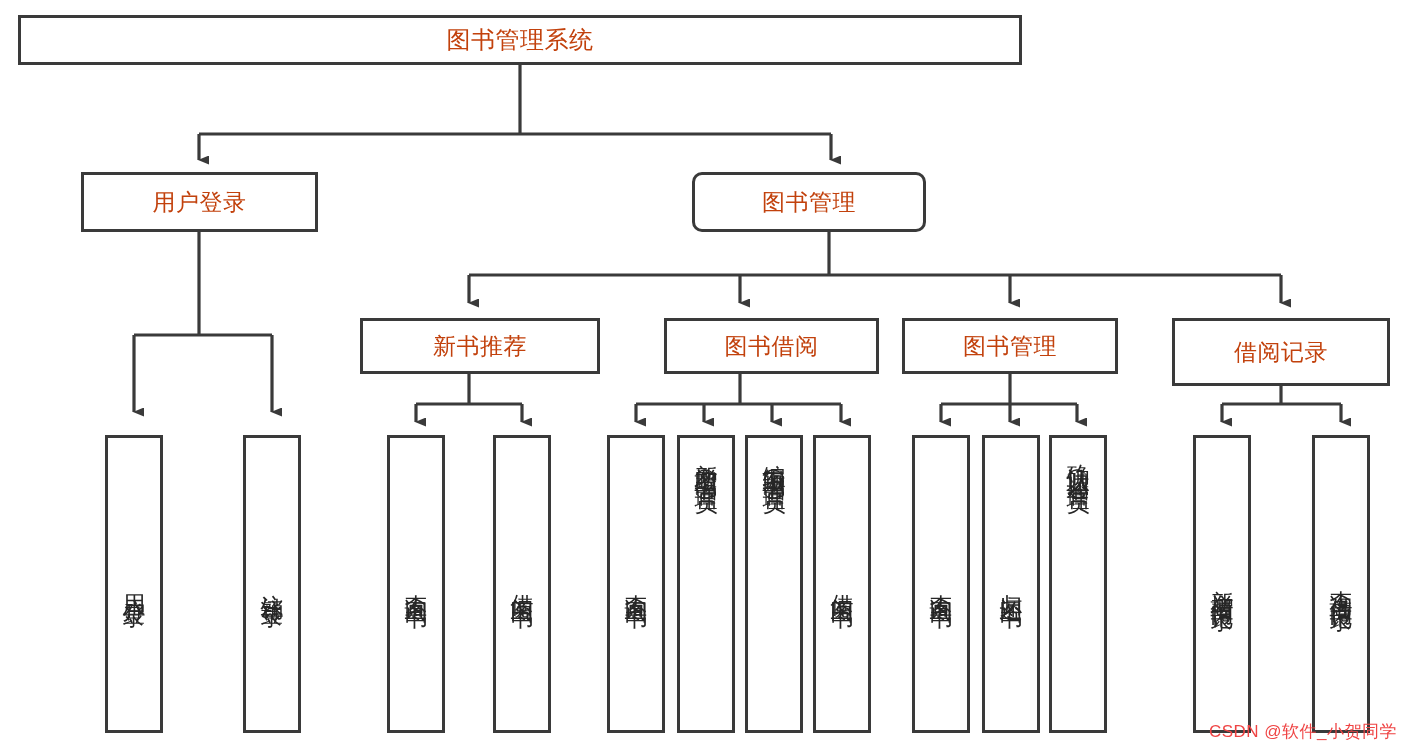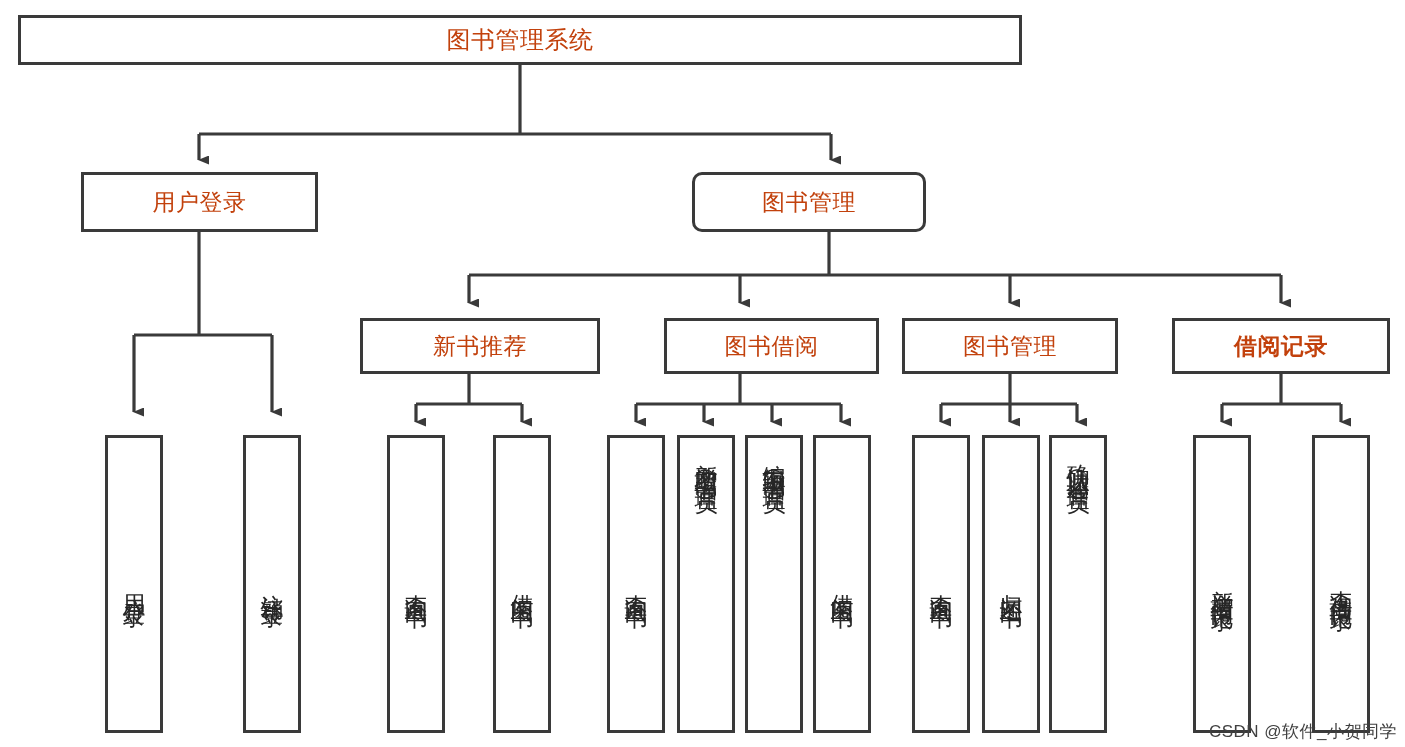--- a/index.html
+++ b/index.html
@@ -53,21 +53,21 @@
     left: 0; top: 0;
     width: 1405px;
     height: 747px;
     pointer-events: none;
   }
   #watermark {
     position: absolute;
     right: 8px;
     bottom: 4px;
     font-size: 17px;
-    color: #404040;
+    color: #ef4444;
     white-space: nowrap;
     letter-spacing: 0.5px;
   }
 </style>
 </head>
 <body>
 
 <div id="diagram-root">
 
   <svg id="connector-layer" viewBox="0 0 1405 747" width="1405" height="747" aria-hidden="true">
@@ -139,21 +139,21 @@
   </div>
 
   <div class="node-box" style="left:664px; top:318px; width:215px; height:56px;">
     <span class="node-label-h">图书借阅</span>
   </div>
 
   <div class="node-box" style="left:902px; top:318px; width:216px; height:56px;">
     <span class="node-label-h">图书管理</span>
   </div>
 
-  <div class="node-box" style="left:1172px; top:318px; width:218px; height:56px;font-weight:bold;">
+  <div class="node-box" style="left:1172px; top:318px; width:218px; height:68px;">
     <span class="node-label-h">借阅记录</span>
   </div>
 
   <div class="node-box" style="left:105px; top:435px; width:58px; height:298px; align-items:center;">
     <span class="node-label-v">用户登录</span>
   </div>
 
   <div class="node-box" style="left:243px; top:435px; width:58px; height:298px;">
     <span class="node-label-v">注销登录</span>
   </div>

